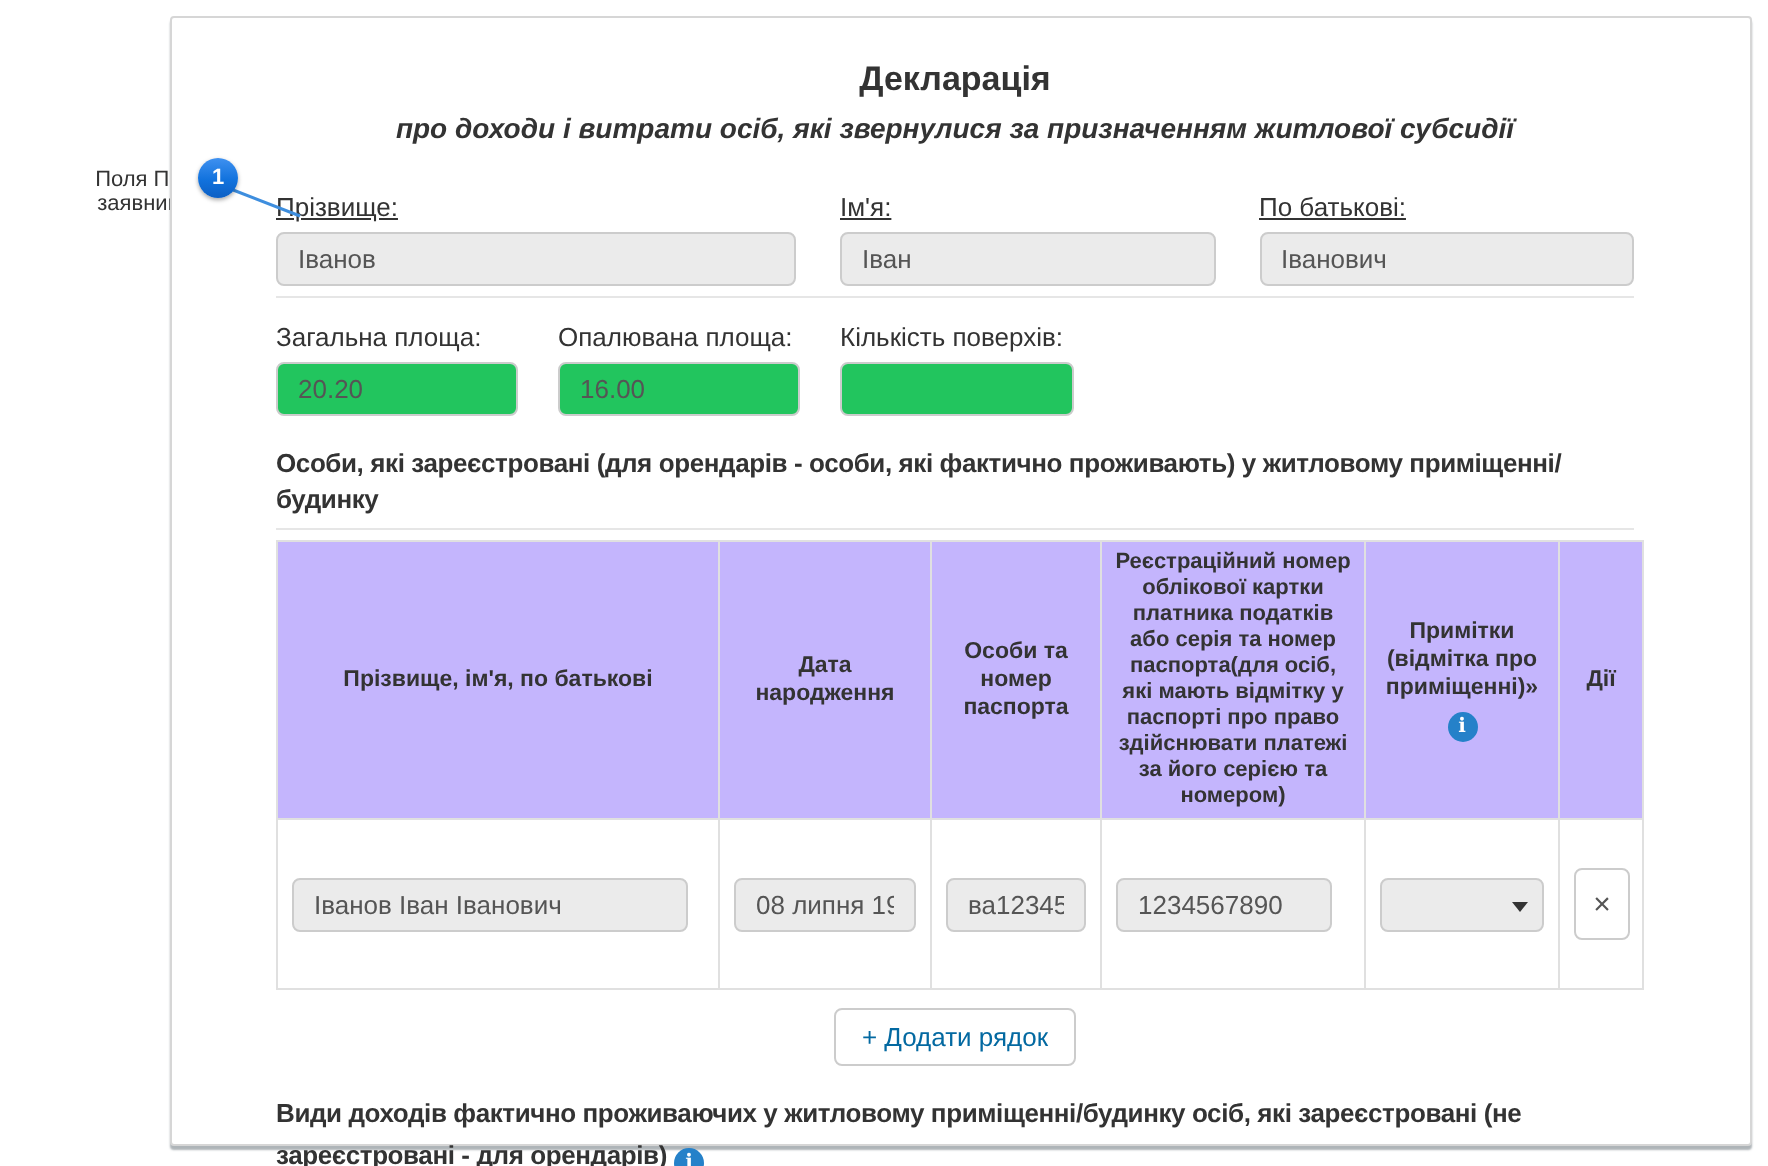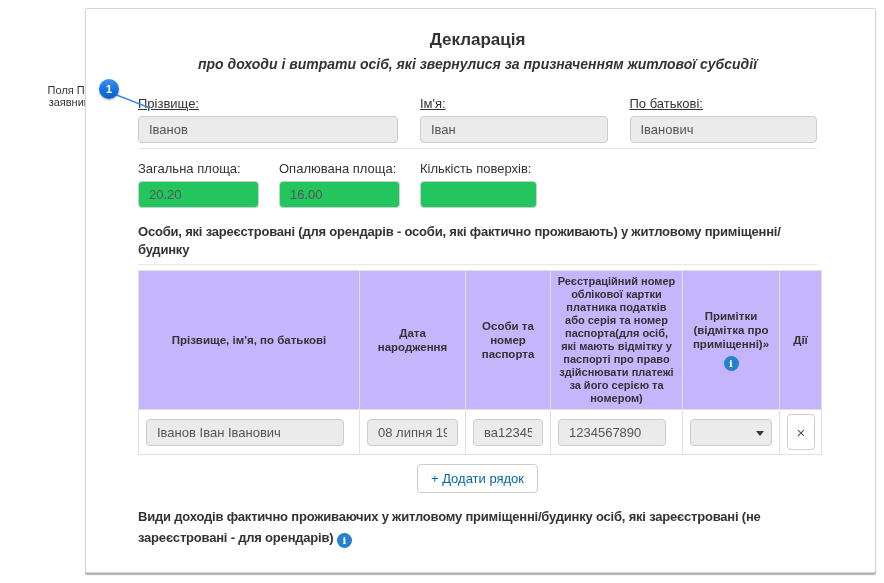--- a/index.html
+++ b/index.html
@@ -55,21 +55,21 @@
   .caret { position:absolute; right:7px; top:11px; width:0; height:0;
     border-left:4px solid transparent; border-right:4px solid transparent;
     border-top:5px solid #333; }
 
   
   table.residents { margin-top:5px; width:100%; border-collapse:collapse; table-layout:fixed; }
   table.residents th, table.residents td { border:1px solid #e0e0e0; }
   table.residents th { background:#c4b5fd; font-size:11.5px; font-weight:bold;
     text-align:center; vertical-align:middle; padding:4px 5px; line-height:14px; color:#333; }
   table.residents th.small { font-size:11px; line-height:13px; }
-  table.residents td { padding:4px 7px; vertical-align:middle; background:#fff; }
+  table.residents td { padding:24px 7px; vertical-align:middle; background:#fff; }
   .th-info { margin-top:3px; }
   .col-name{width:221px}.col-birth{width:106px}.col-pass{width:85px}
   .col-tax{width:132px}.col-note{width:97px}.col-act{width:42px}
 
   .del-btn { width:28px; height:36px; border:1px solid #ccc; border-radius:4px;
     background:#fff; font-size:15px; color:#555; cursor:pointer; display:block;
     margin:0 auto; line-height:1; font-family:"Liberation Sans", sans-serif; }
 
   .add-row-wrap { margin-top:9px; text-align:center; }
   .add-row-btn { border:1px solid #ccc; border-radius:4px; background:#fff;

